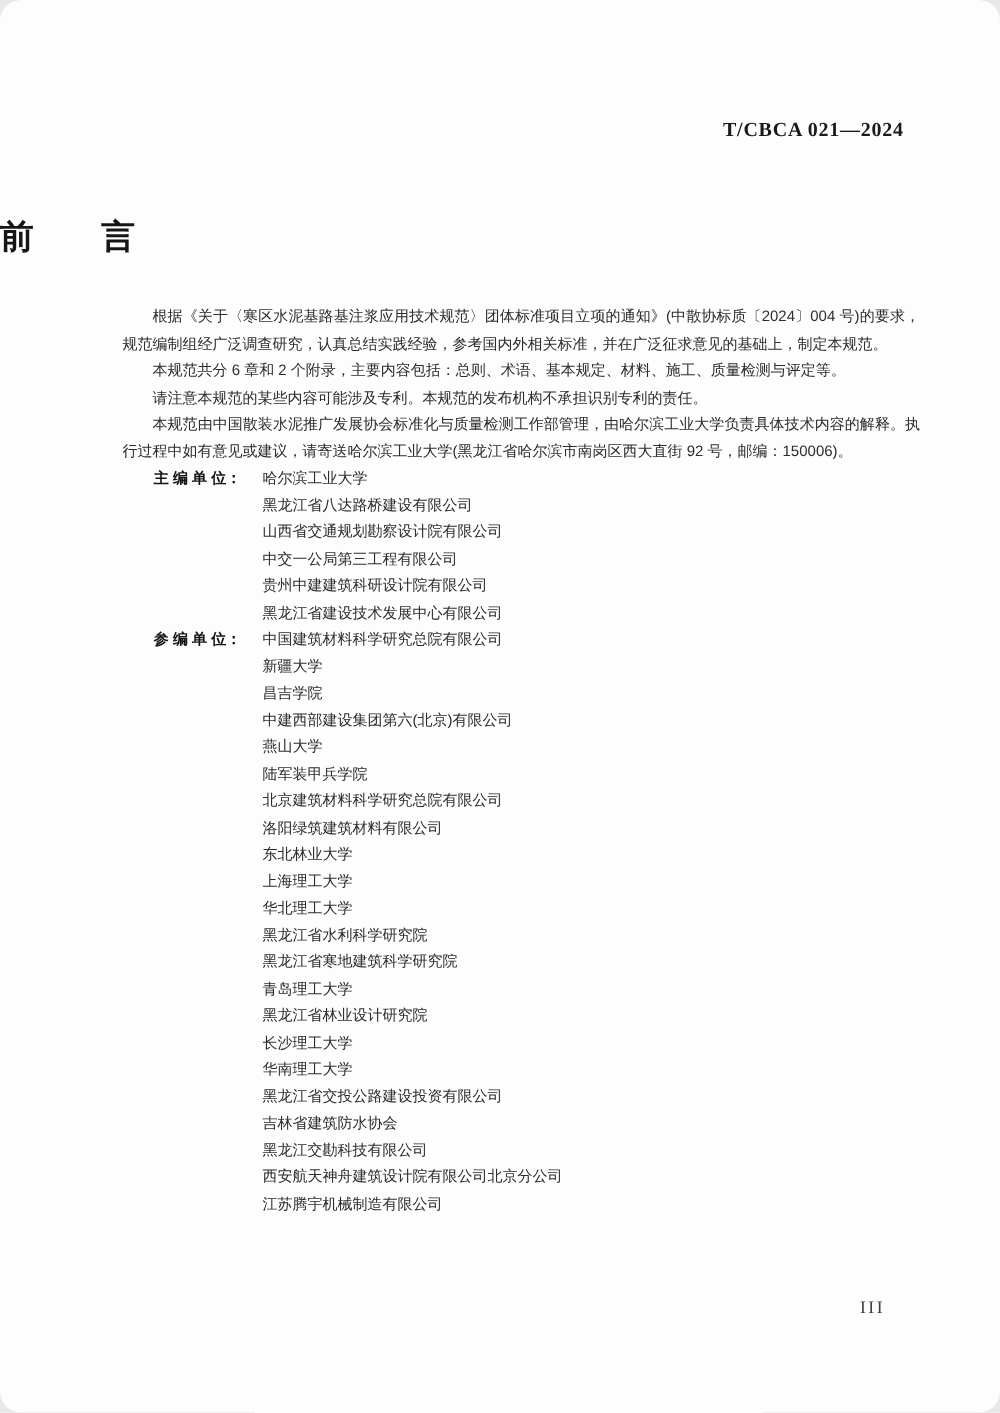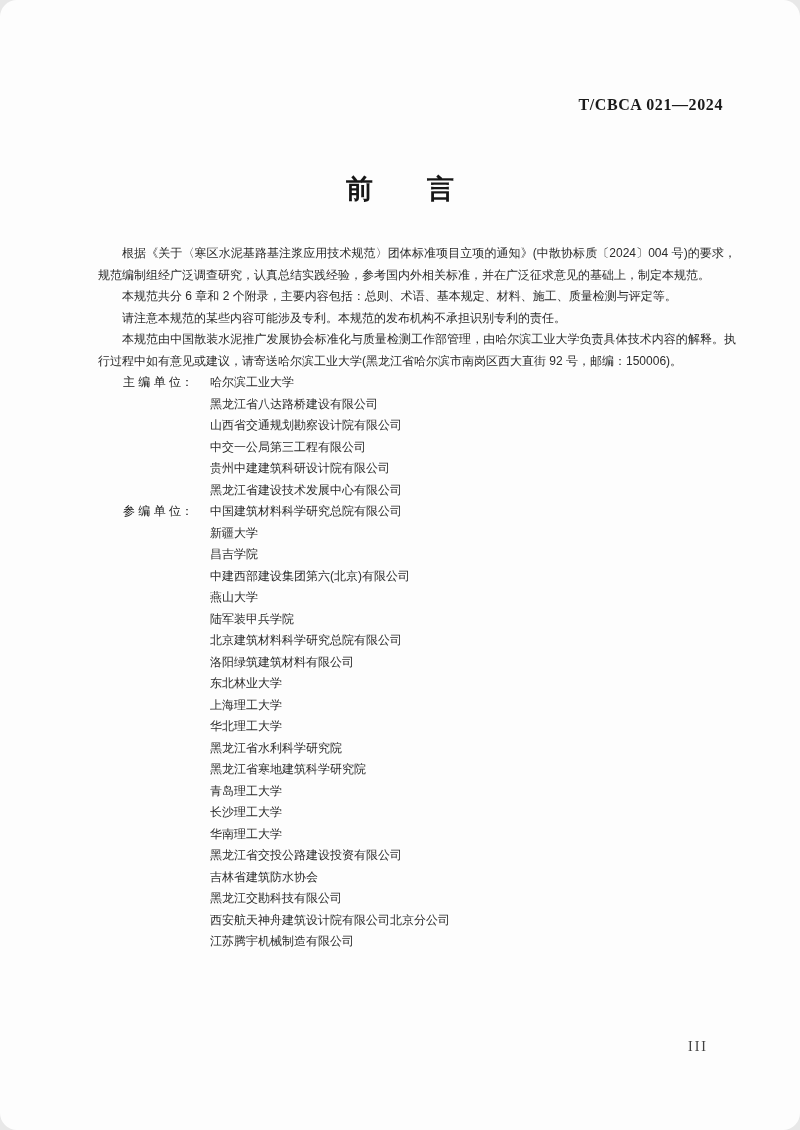--- a/index.html
+++ b/index.html
@@ -23,40 +23,40 @@
     font-weight:bold;
     font-size:16px;
     letter-spacing:0.6px;
     color:#1a1a1a;
   }
   .doc-title {
     position:absolute;
     top:175px; left:0;
     width:800px;
     margin:0;
-    text-align:center;
+    text-align:left;
     font-size:27px;
     line-height:28px;
     font-weight:700;
     color:#161616;
   }
   .body-text {
     position:absolute;
     top:243px; left:98px;
     width:638px;
     font-size:12px;
     line-height:21.5px;
     text-align:justify;
   }
   .body-text p { margin:0; text-indent:2em; }
   .units-block { display:flex; margin-left:25px; text-align:left; }
   .units-label {
     flex:0 0 87px;
     width:87px;
-    font-weight:400;
+    font-weight:700;
     color:#141414;
     white-space:nowrap;
   }
   .units-list { flex:1 1 auto; }
   .unit-name { }
   .page-number {
     position:absolute;
     top:1039px; left:688px;
     font-family:"Liberation Serif","DejaVu Serif",serif;
     font-size:14px;
@@ -101,20 +101,21 @@
         <div class="unit-name">燕山大学</div>
         <div class="unit-name">陆军装甲兵学院</div>
         <div class="unit-name">北京建筑材料科学研究总院有限公司</div>
         <div class="unit-name">洛阳绿筑建筑材料有限公司</div>
         <div class="unit-name">东北林业大学</div>
         <div class="unit-name">上海理工大学</div>
         <div class="unit-name">华北理工大学</div>
         <div class="unit-name">黑龙江省水利科学研究院</div>
         <div class="unit-name">黑龙江省寒地建筑科学研究院</div>
         <div class="unit-name">青岛理工大学</div>
+        <div class="unit-name">黑龙江省林业设计研究院</div>
         <div class="unit-name">长沙理工大学</div>
         <div class="unit-name">华南理工大学</div>
         <div class="unit-name">黑龙江省交投公路建设投资有限公司</div>
         <div class="unit-name">吉林省建筑防水协会</div>
         <div class="unit-name">黑龙江交勘科技有限公司</div>
         <div class="unit-name">西安航天神舟建筑设计院有限公司北京分公司</div>
         <div class="unit-name">江苏腾宇机械制造有限公司</div>
       </div>
     </div>
   </div>

